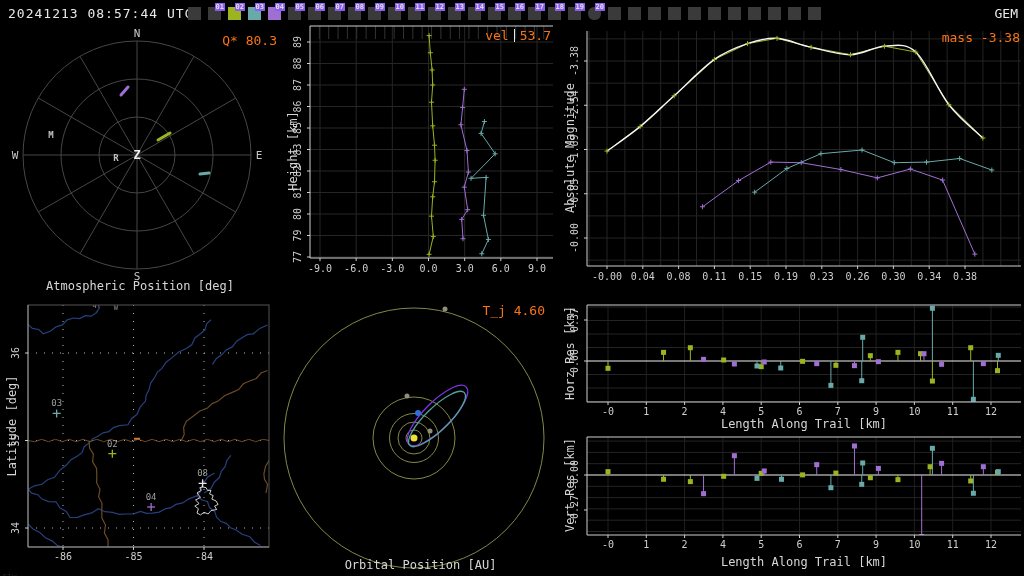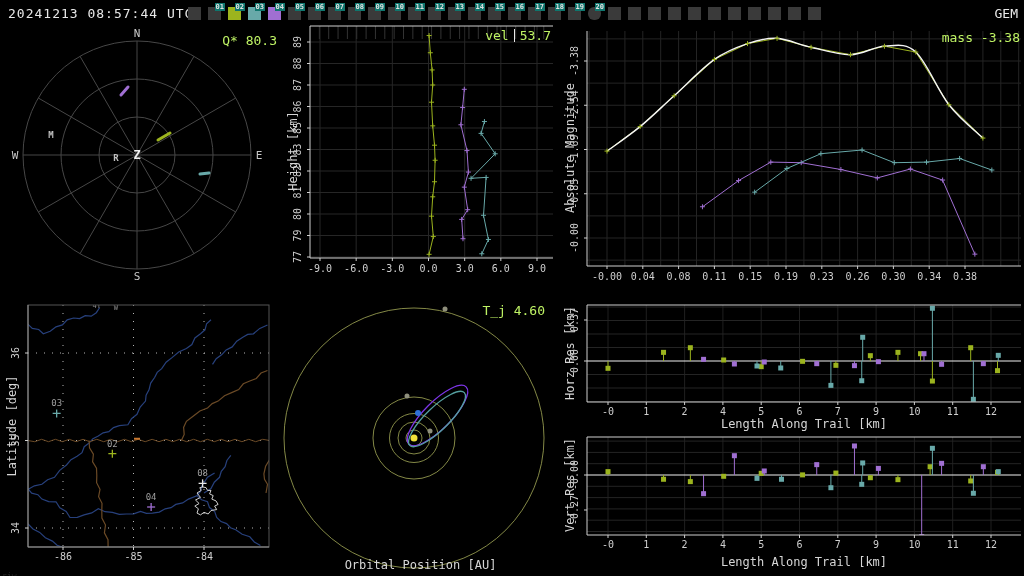--- a/index.html
+++ b/index.html
@@ -1,29 +1,29 @@
 <!DOCTYPE html>
 <html><head>
 <meta charset="utf-8">
 <style>
   html,body{margin:0;padding:0;background:#000;}
   #screen{position:relative;width:1024px;height:576px;background:#000;overflow:hidden;
           font-family:"DejaVu Sans Mono",monospace;}
   .panel{position:absolute;}
   .panel svg{position:absolute;left:0;top:0;}
-  .corner{position:absolute;color:#bef264;font:13px "DejaVu Sans Mono",monospace;white-space:pre;}
+  .corner{position:absolute;color:#f97316;font:13px "DejaVu Sans Mono",monospace;white-space:pre;}
   .axis-title{position:absolute;color:#d6d6d6;font:12px "DejaVu Sans Mono",monospace;text-align:center;white-space:pre;}
   .ylab{transform:rotate(-90deg);transform-origin:center;}
   #topbar{position:absolute;left:0;top:0;width:1024px;height:27px;background:#000;}
   #timestamp{position:absolute;left:8px;top:6px;color:#e8e8e8;font:13px "DejaVu Sans Mono",monospace;letter-spacing:1px;}
   #shower{position:absolute;right:6px;top:6px;color:#e8e8e8;font:13px "DejaVu Sans Mono",monospace;}
   #frames-row{position:absolute;left:188px;top:4px;height:20px;width:680px;}
   .frame{position:absolute;top:3px;width:13px;height:13px;}
   .flabel{position:absolute;top:-4px;right:-4px;font:bold 7px "DejaVu Sans Mono",monospace;line-height:8px;
-          color:#e0e0e0;background:#0f766e;padding:0 1px;}
+          color:#e0e0e0;background:#8b5cf6;padding:0 1px;}
   .vsep{display:inline-block;width:1px;height:13px;background:#e8e8e8;margin:0 5px;vertical-align:-2px;}
   #watermark{position:absolute;left:2px;top:572px;color:#222;font:8px "DejaVu Sans Mono",monospace;}
 </style>
 </head>
 <body>
 
 <div id="screen">
 
   <div id="topbar">
     <div id="timestamp">20241213 08:57:44 UTC</div>
@@ -124,20 +124,21 @@
         <text x="137" y="131" fill="#f0f0f0" font-size="12" text-anchor="middle" font-family="DejaVu Sans Mono, monospace" font-weight="bold">Z</text>
         <text x="51" y="110" fill="#c0c0c0" font-size="9" text-anchor="middle" font-family="DejaVu Sans Mono, monospace" font-weight="bold">M</text>
         <text x="116" y="133" fill="#c0c0c0" font-size="9" text-anchor="middle" font-family="DejaVu Sans Mono, monospace" font-weight="bold">R</text>
         <g>
           <line x1="121" y1="67" x2="128" y2="59" stroke="#a06fd2" stroke-width="3" stroke-linecap="round"></line>
           <line x1="158" y1="112" x2="170" y2="105" stroke="#9cb41e" stroke-width="3" stroke-linecap="round"></line>
           <line x1="200" y1="146" x2="209" y2="145" stroke="#68a9a9" stroke-width="3" stroke-linecap="round"></line>
         </g>
       </svg>
     <div class="corner" style="right:3px;top:5px;">Q* 80.3</div>
+    <div class="axis-title" style="left:0;width:280px;top:251px;">Atmospheric Position [deg]</div>
   </div>
 
   <div class="panel" id="p-trail" style="left:280px;top:24px;width:280px;height:276px;">
     <svg id="svg-trail" width="280" height="276">
         <g>
           <line x1="40" y1="2" x2="40" y2="234" stroke="#262626" stroke-width="1"></line>
           <line x1="76.168" y1="2" x2="76.168" y2="234" stroke="#262626" stroke-width="1"></line>
           <line x1="112.336" y1="2" x2="112.336" y2="234" stroke="#262626" stroke-width="1"></line>
           <line x1="148.504" y1="2" x2="148.504" y2="234" stroke="#262626" stroke-width="1"></line>
           <line x1="184.672" y1="2" x2="184.672" y2="234" stroke="#262626" stroke-width="1"></line>

